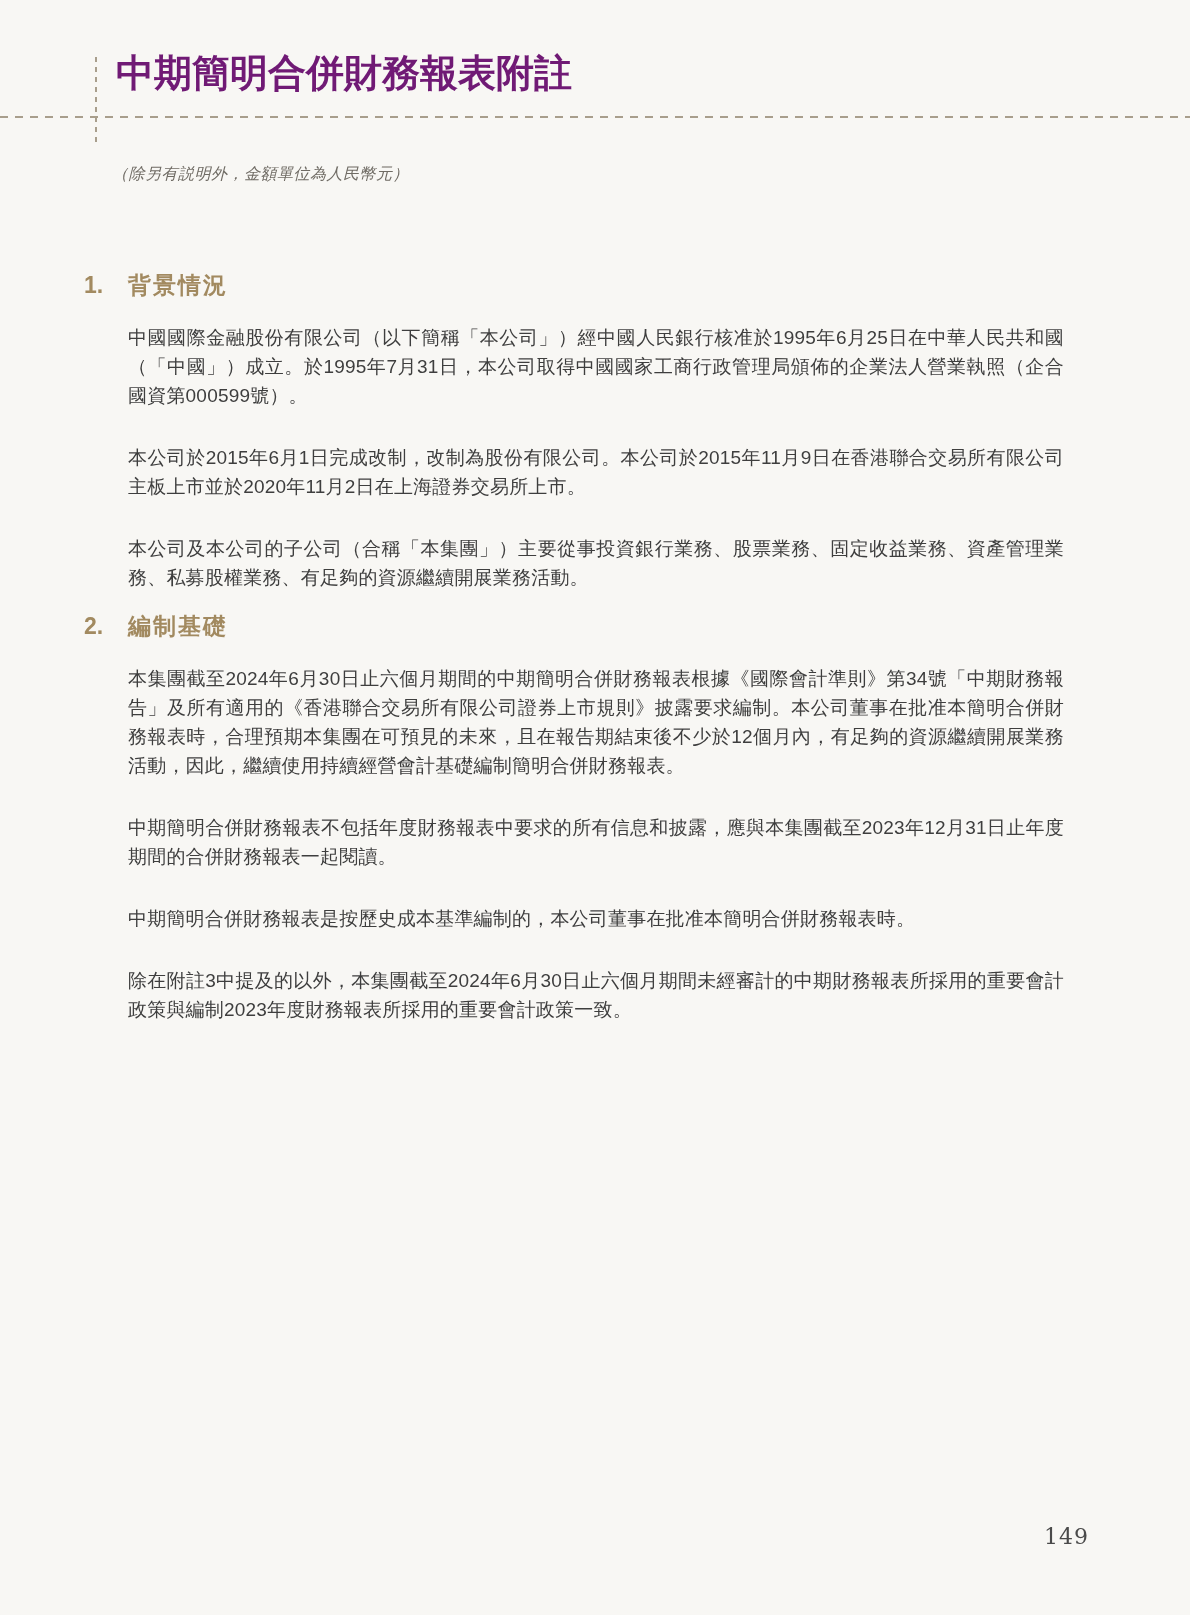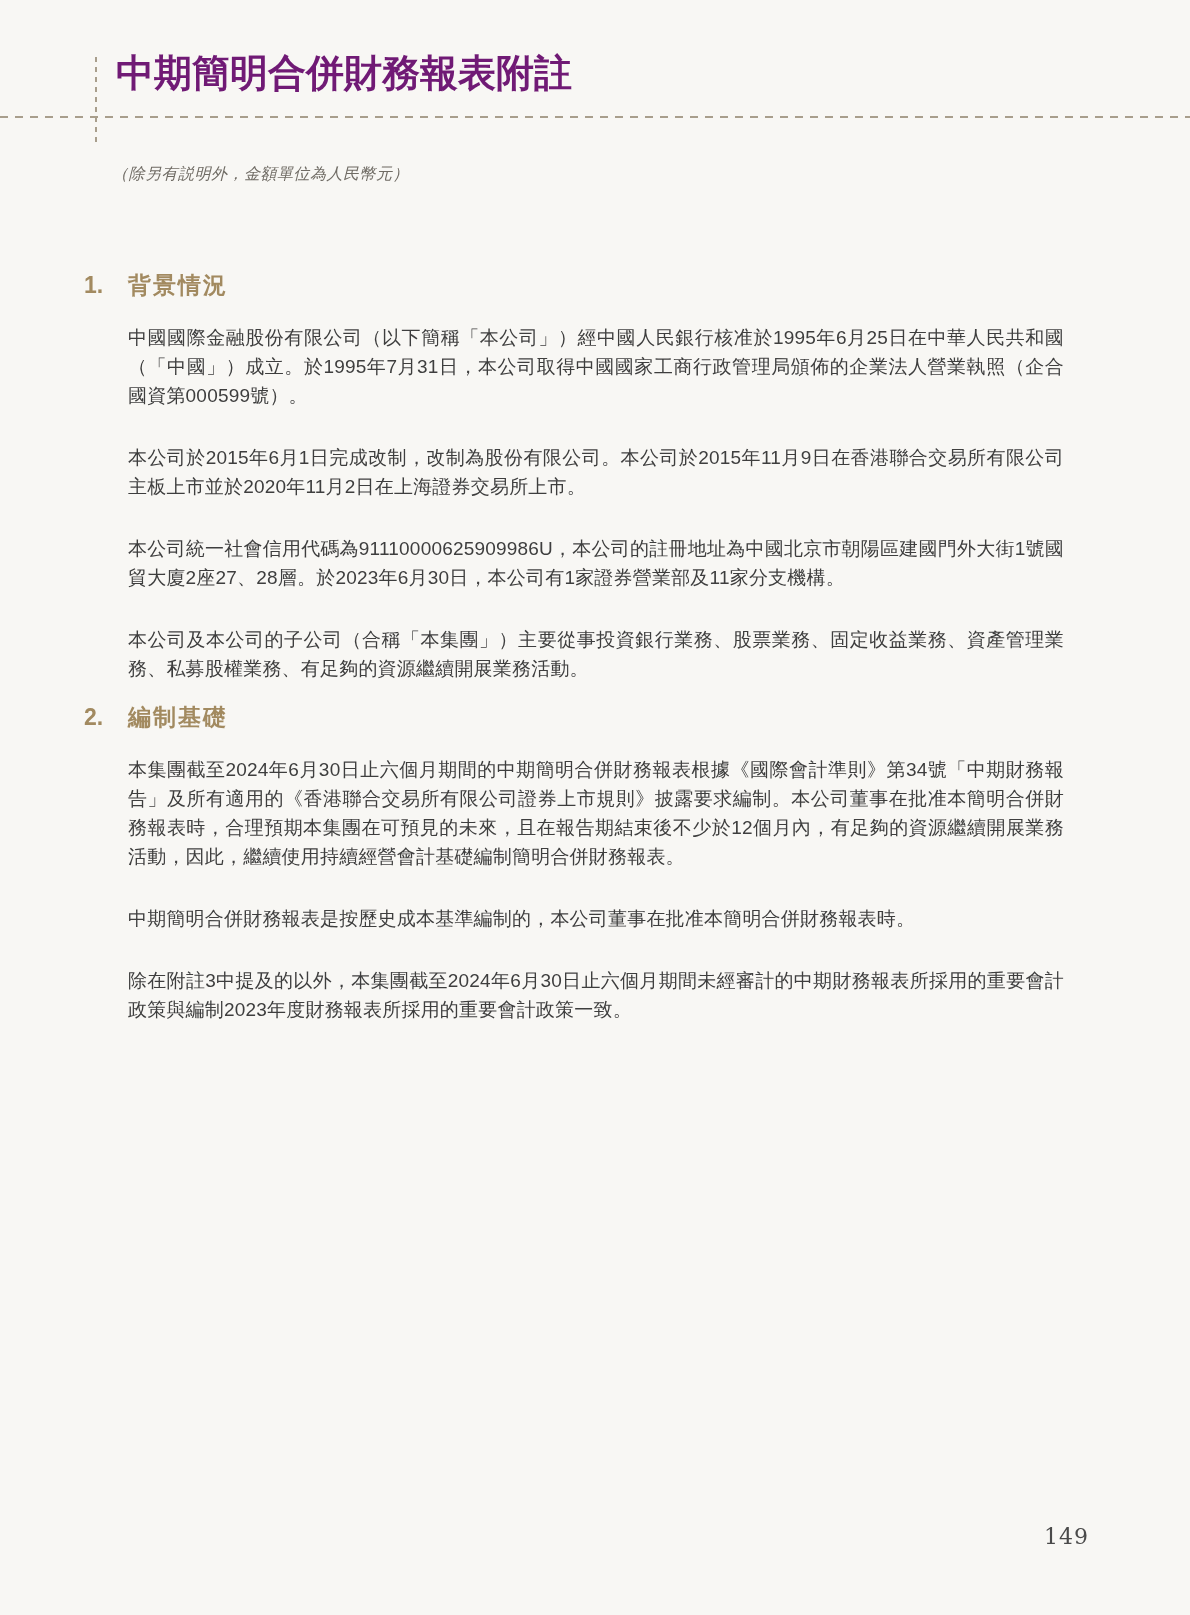--- a/index.html
+++ b/index.html
@@ -112,30 +112,30 @@
 
   <div class="content">
 
     <div class="section">
       <div class="sec-head">
         <span class="sec-num">1.</span>
         <span>背景情況</span>
       </div>
       <p class="para">中國國際金融股份有限公司（以下簡稱「本公司」）經中國人民銀行核准於1995年6月25日在中華人民共和國（「中國」）成立。於1995年7月31日，本公司取得中國國家工商行政管理局頒佈的企業法人營業執照（企合國資第000599號）。</p>
       <p class="para">本公司於2015年6月1日完成改制，改制為股份有限公司。本公司於2015年11月9日在香港聯合交易所有限公司主板上市並於2020年11月2日在上海證券交易所上市。</p>
-      <p class="para">本公司統一社會信用代碼為91110000625909986U，本公司的註冊地址為中國北京市朝陽區建國門外大街1號國貿大廈2座27、28層。於2023年6月30日，本公司有1家證券營業部及11家分支機構。</p>
       <p class="para">本公司及本公司的子公司（合稱「本集團」）主要從事投資銀行業務、股票業務、固定收益業務、資產管理業務、私募股權業務、有足夠的資源繼續開展業務活動。</p>
     </div>
 
     <div class="section">
       <div class="sec-head">
         <span class="sec-num">2.</span>
         <span>編制基礎</span>
       </div>
       <p class="para">本集團截至2024年6月30日止六個月期間的中期簡明合併財務報表根據《國際會計準則》第34號「中期財務報告」及所有適用的《香港聯合交易所有限公司證券上市規則》披露要求編制。本公司董事在批准本簡明合併財務報表時，合理預期本集團在可預見的未來，且在報告期結束後不少於12個月內，有足夠的資源繼續開展業務活動，因此，繼續使用持續經營會計基礎編制簡明合併財務報表。</p>
+      <p class="para">中期簡明合併財務報表不包括年度財務報表中要求的所有信息和披露，應與本集團截至2023年12月31日止年度期間的合併財務報表一起閱讀。</p>
       <p class="para">中期簡明合併財務報表是按歷史成本基準編制的，本公司董事在批准本簡明合併財務報表時。</p>
       <p class="para">除在附註3中提及的以外，本集團截至2024年6月30日止六個月期間未經審計的中期財務報表所採用的重要會計政策與編制2023年度財務報表所採用的重要會計政策一致。</p>
     </div>
 
   </div>
 
   <div class="pagenum">149</div>
 
 </div>
 

